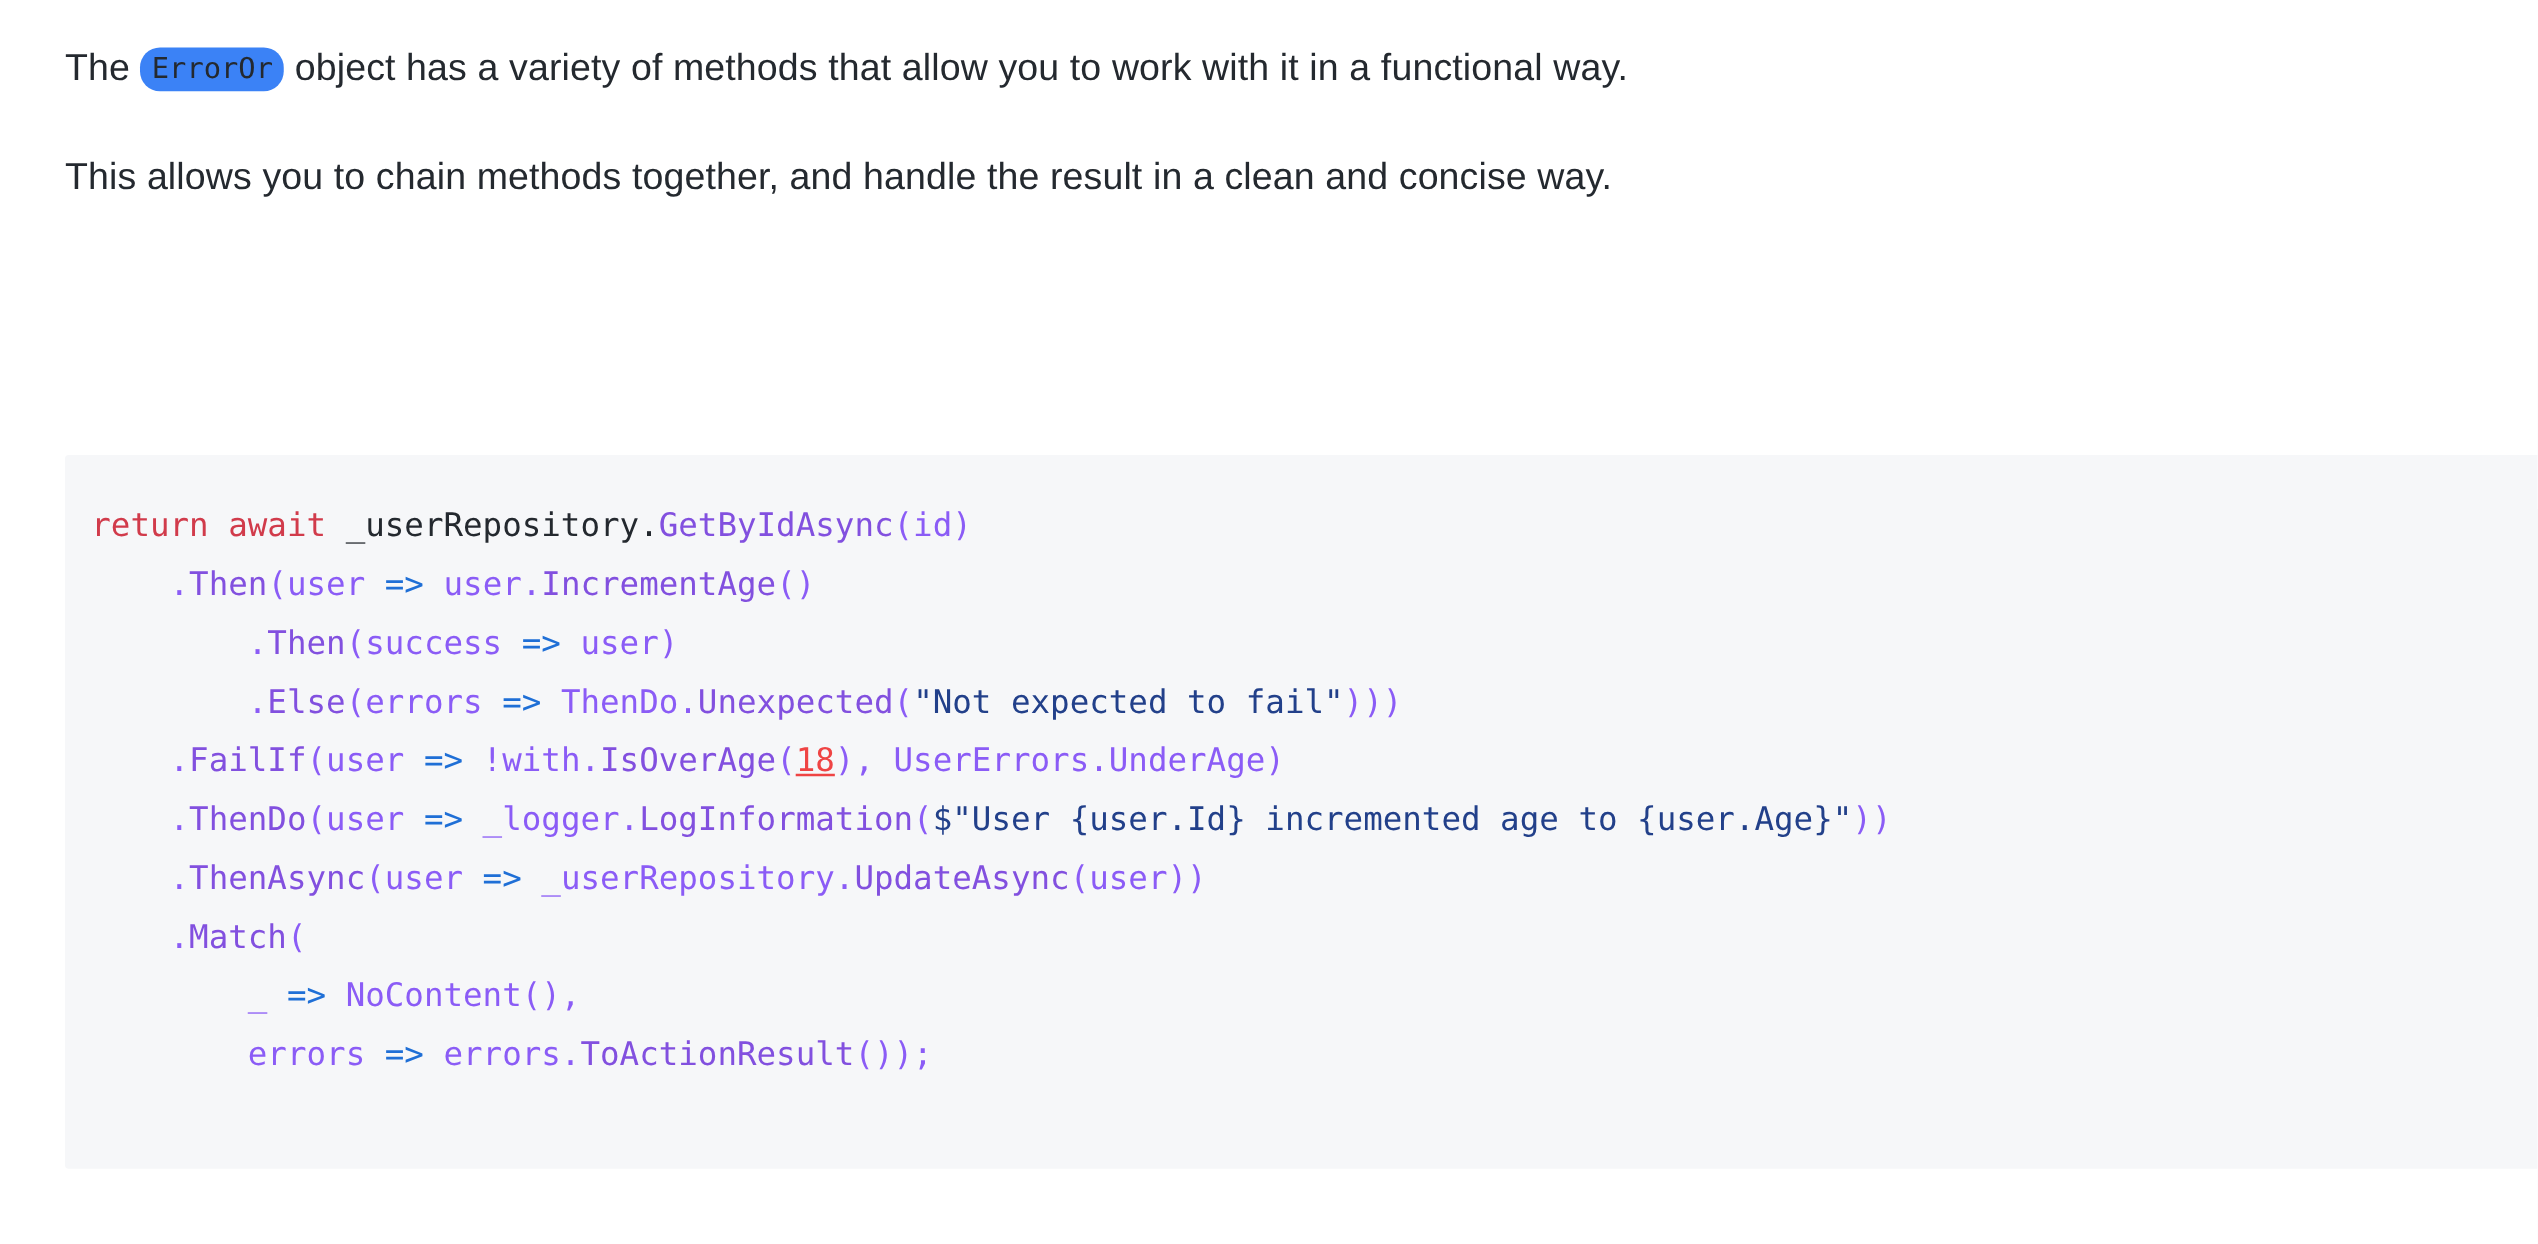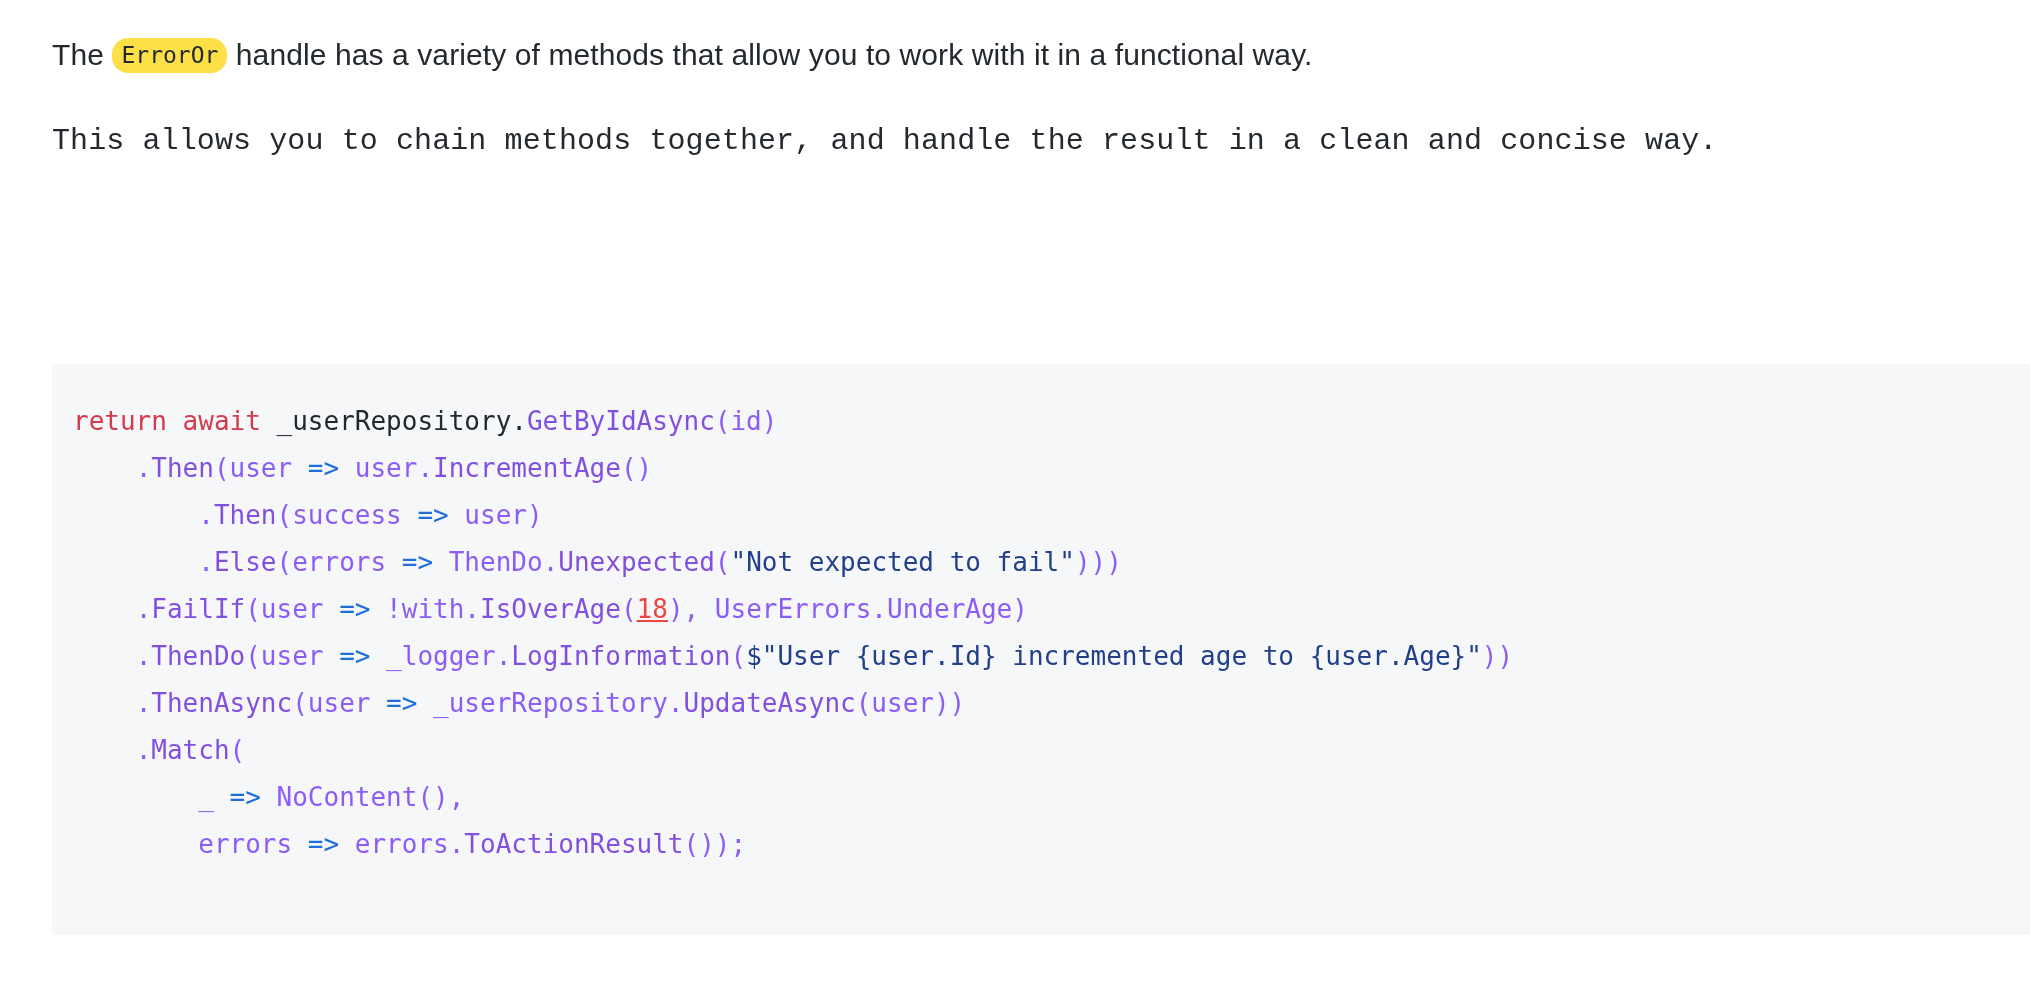--- a/index.html
+++ b/index.html
@@ -28,26 +28,26 @@
   p.para {
     margin: 0;
     font-size: 30px;
     line-height: 1.45;
     color: #24292f;
     letter-spacing: 0.1px;
     white-space: nowrap;
   }
 
   p.para-1 { position: absolute; left: 52px; top: 33px; }
-  p.para-2 { position: absolute; left: 52px; top: 120px; font-family: Liberation Mono, monospace; }
+  p.para-2 { position: absolute; left: 52px; top: 120px; }
 
   code.inline-code {
     font-family: "DejaVu Sans Mono", "Liberation Mono", monospace;
     font-size: 23px;
-    background: #fde047;
+    background: #3b82f6;
     border-radius: 16px;
     padding: 4px 9px 5px 9px;
     color: #24292f;
     letter-spacing: 0;
     position: relative;
     top: -2px;
   }
 
   h2.section-heading {
     position: absolute;
@@ -91,21 +91,21 @@
   .tok-number   { color: #ef4444; text-decoration: underline; }
   .tok-plain    { color: #8b5cf6; }
   .tok-ident    { color: #24292f; }
 </style>
 </head>
 <body>
 
 <div class="page">
 
   <p class="para para-1">
-    <span>The </span><code class="inline-code">ErrorOr</code><span> handle has a variety of methods that allow you to work with it in a functional way.</span>
+    <span>The </span><code class="inline-code">ErrorOr</code><span> object has a variety of methods that allow you to work with it in a functional way.</span>
   </p>
 
   <p class="para para-2">This allows you to chain methods together, and handle the result in a clean and concise way.</p>
 
 
   <div class="codeblock">
     <pre><span class="tok-keyword">return</span><span class="tok-plain"> </span><span class="tok-keyword">await</span><span class="tok-ident"> _userRepository.</span><span class="tok-method">GetByIdAsync</span><span class="tok-plain">(id)</span>
     <span class="tok-plain">.</span><span class="tok-method">Then</span><span class="tok-plain">(user </span><span class="tok-operator">=&gt;</span><span class="tok-plain"> user.</span><span class="tok-method">IncrementAge</span><span class="tok-plain">()</span>
         <span class="tok-plain">.</span><span class="tok-method">Then</span><span class="tok-plain">(success </span><span class="tok-operator">=&gt;</span><span class="tok-plain"> user)</span>
         <span class="tok-plain">.</span><span class="tok-method">Else</span><span class="tok-plain">(errors </span><span class="tok-operator">=&gt;</span><span class="tok-plain"> ThenDo.</span><span class="tok-method">Unexpected</span><span class="tok-plain">(</span><span class="tok-string">"Not expected to fail"</span><span class="tok-plain">)))</span>

